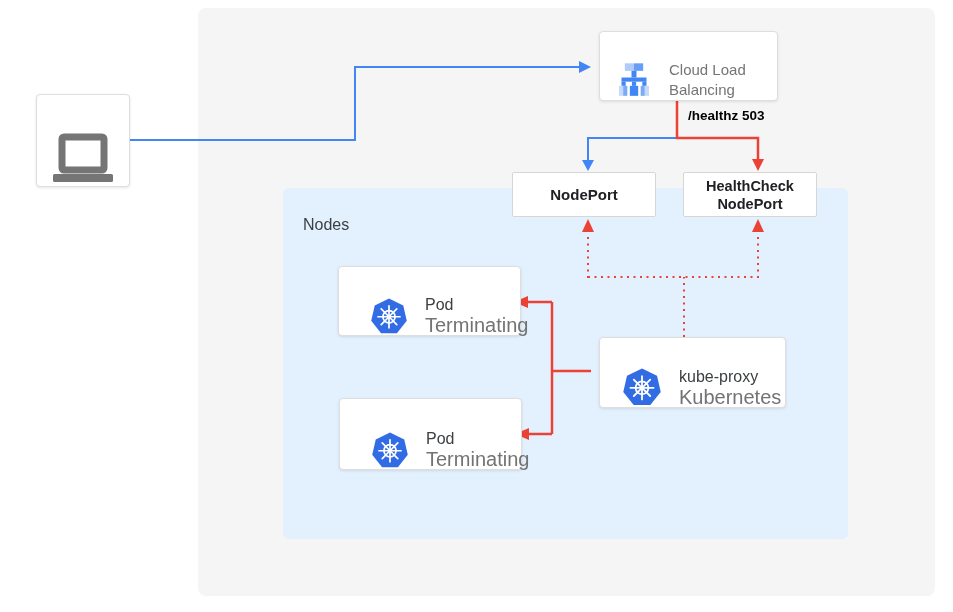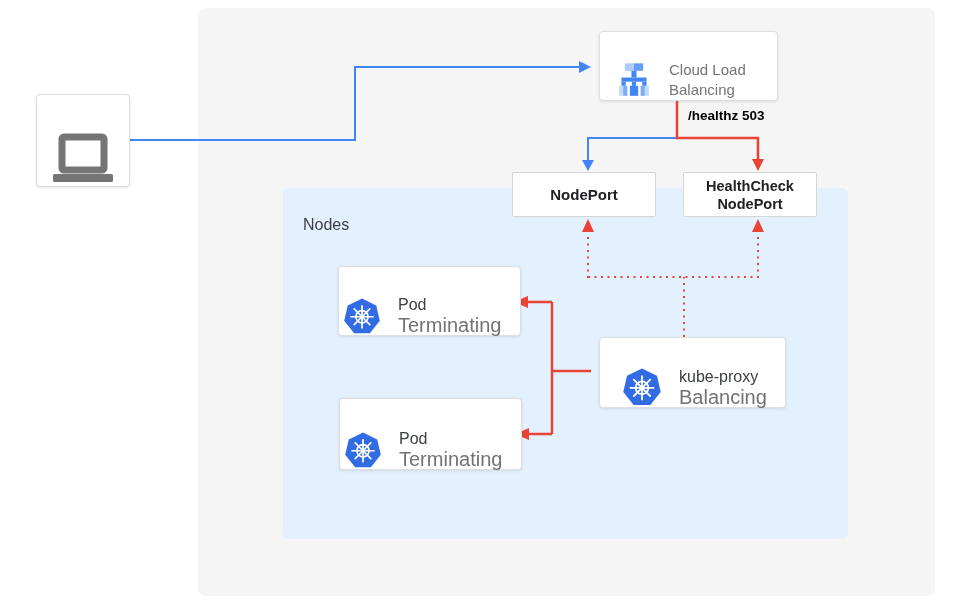--- a/index.html
+++ b/index.html
@@ -21,21 +21,21 @@
 
   .clb-card { left: 591px; top: 31px; width: 179px; height: 70px; padding-left: 14px; }
   .clb-label { margin-left: 15px; width: 92px; font-size: 15px; line-height: 20px; color: #757575; }
 
   .port-box { position: absolute; background: #fff; border: 1px solid #d6d6d6; border-radius: 2px;
     display: flex; align-items: center; justify-content: center; text-align: center;
     font-weight: bold; color: #202124; z-index: 10; }
   .nodeport-box { left: 512px; top: 172px; width: 144px; height: 45px; font-size: 15px; }
   .hcnp-box { left: 683px; top: 172px; width: 134px; height: 45px; font-size: 14.5px; line-height: 18px; }
 
-  .pod-card { width: 183px; height: 70px; padding-left: 4px; }
+  .pod-card { width: 183px; height: 70px; padding-left: 31px; }
   .pod-card-1 { left: 330px; top: 266px; }
   .pod-card-2 { left: 331px; top: 398px; height: 72px; }
   .kp-card { left: 591px; top: 337px; width: 187px; height: 71px; padding-left: 22px; }
 
   .two-line { margin-left: 17px; }
   .card-title { font-size: 16px; color: #3c4043; line-height: 21px; }
   .card-sub { font-size: 20px; color: #737373; line-height: 20px; }
 
   .healthz-label { position: absolute; left: 688px; top: 108px; font-size: 13.5px;
     font-weight: bold; color: #000000; z-index: 6; }
@@ -182,15 +182,15 @@
         <line x1="50" y1="52" x2="70.5" y2="72.5"></line>
       <line x1="50" y1="52" x2="50" y2="81"></line>
         <line x1="50" y1="52" x2="29.5" y2="72.5"></line>
       <line x1="50" y1="52" x2="21" y2="52"></line>
         <line x1="50" y1="52" x2="29.5" y2="31.5"></line>
     </g>
     <circle cx="50" cy="52" r="5.5" fill="#ffffff"></circle>
   </svg>
   <div class="two-line">
     <div class="card-title">kube-proxy</div>
-    <div class="card-sub">Balancing</div>
+    <div class="card-sub">Kubernetes</div>
   </div>
 </div>
 
 </body></html>

